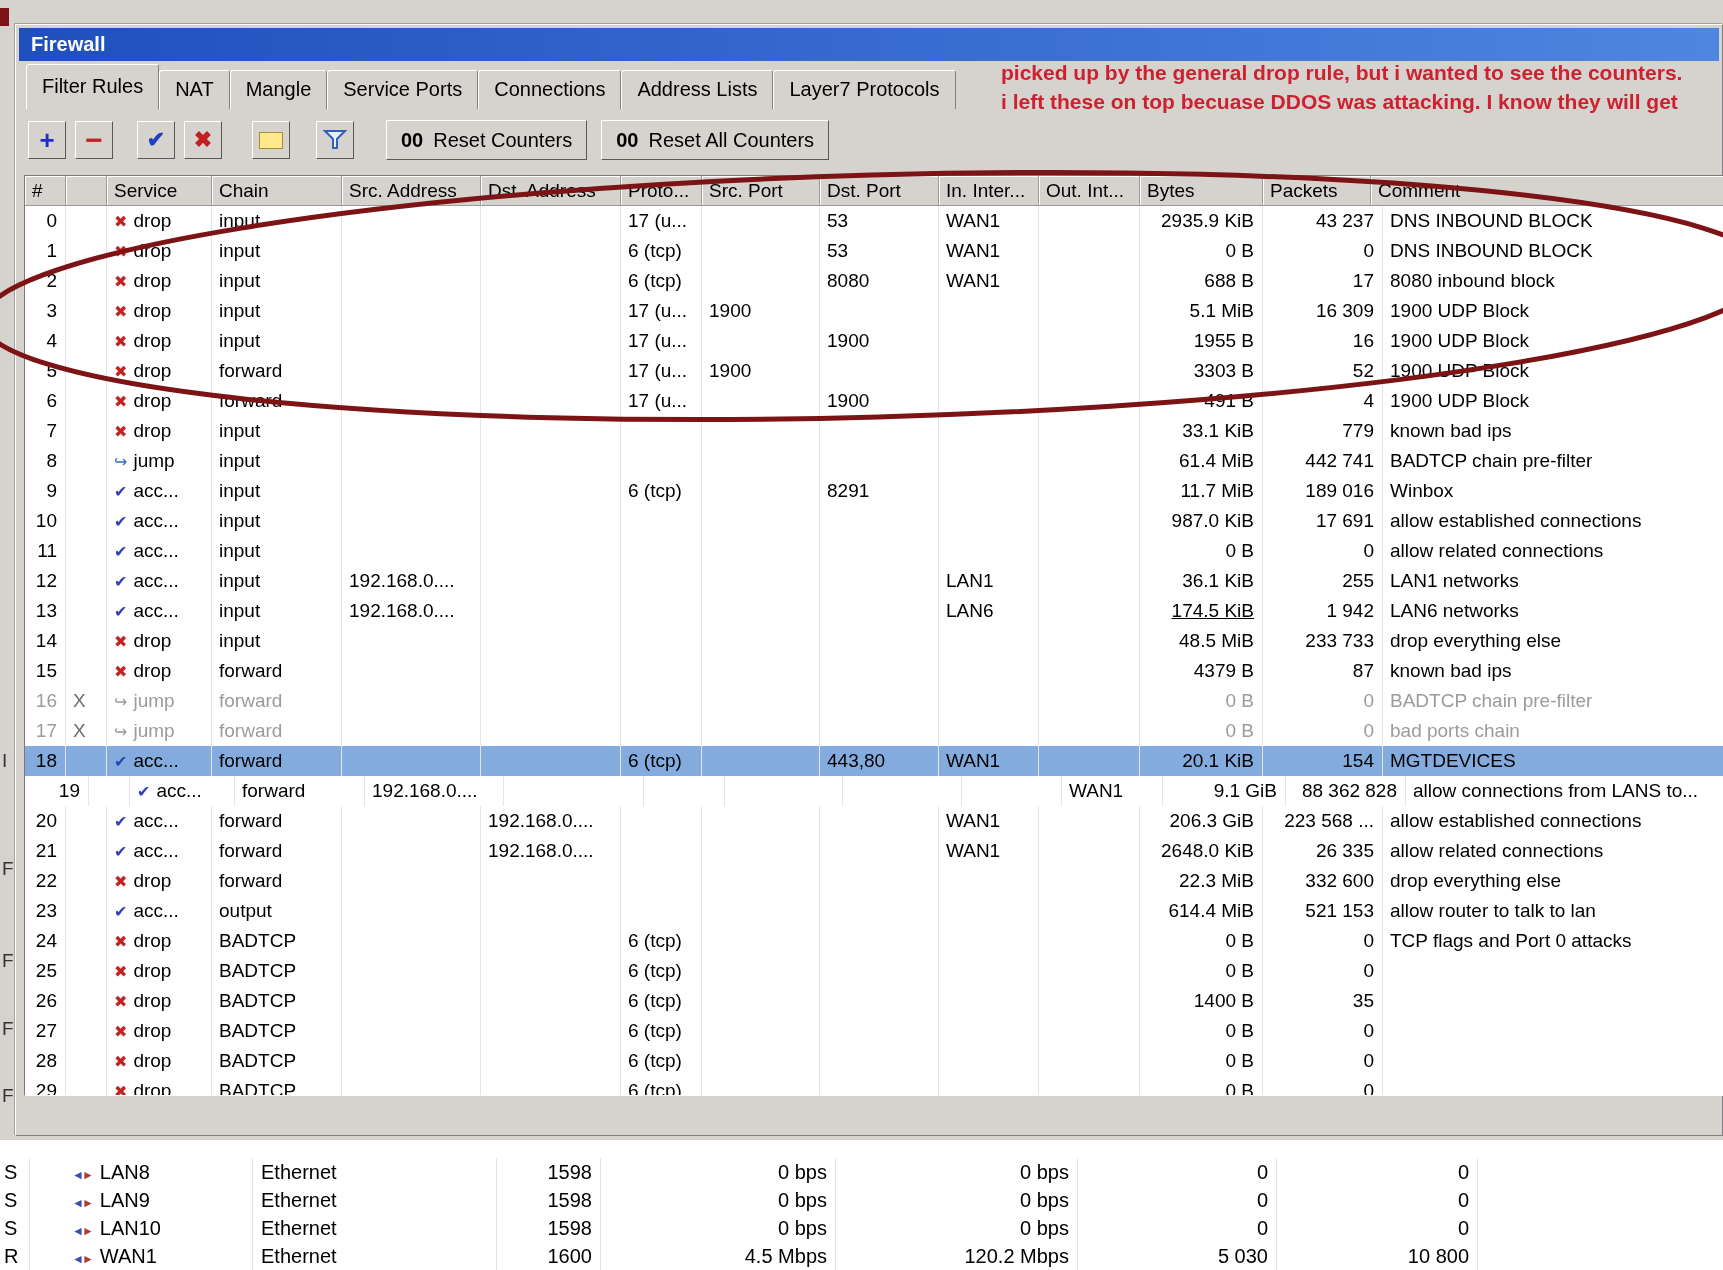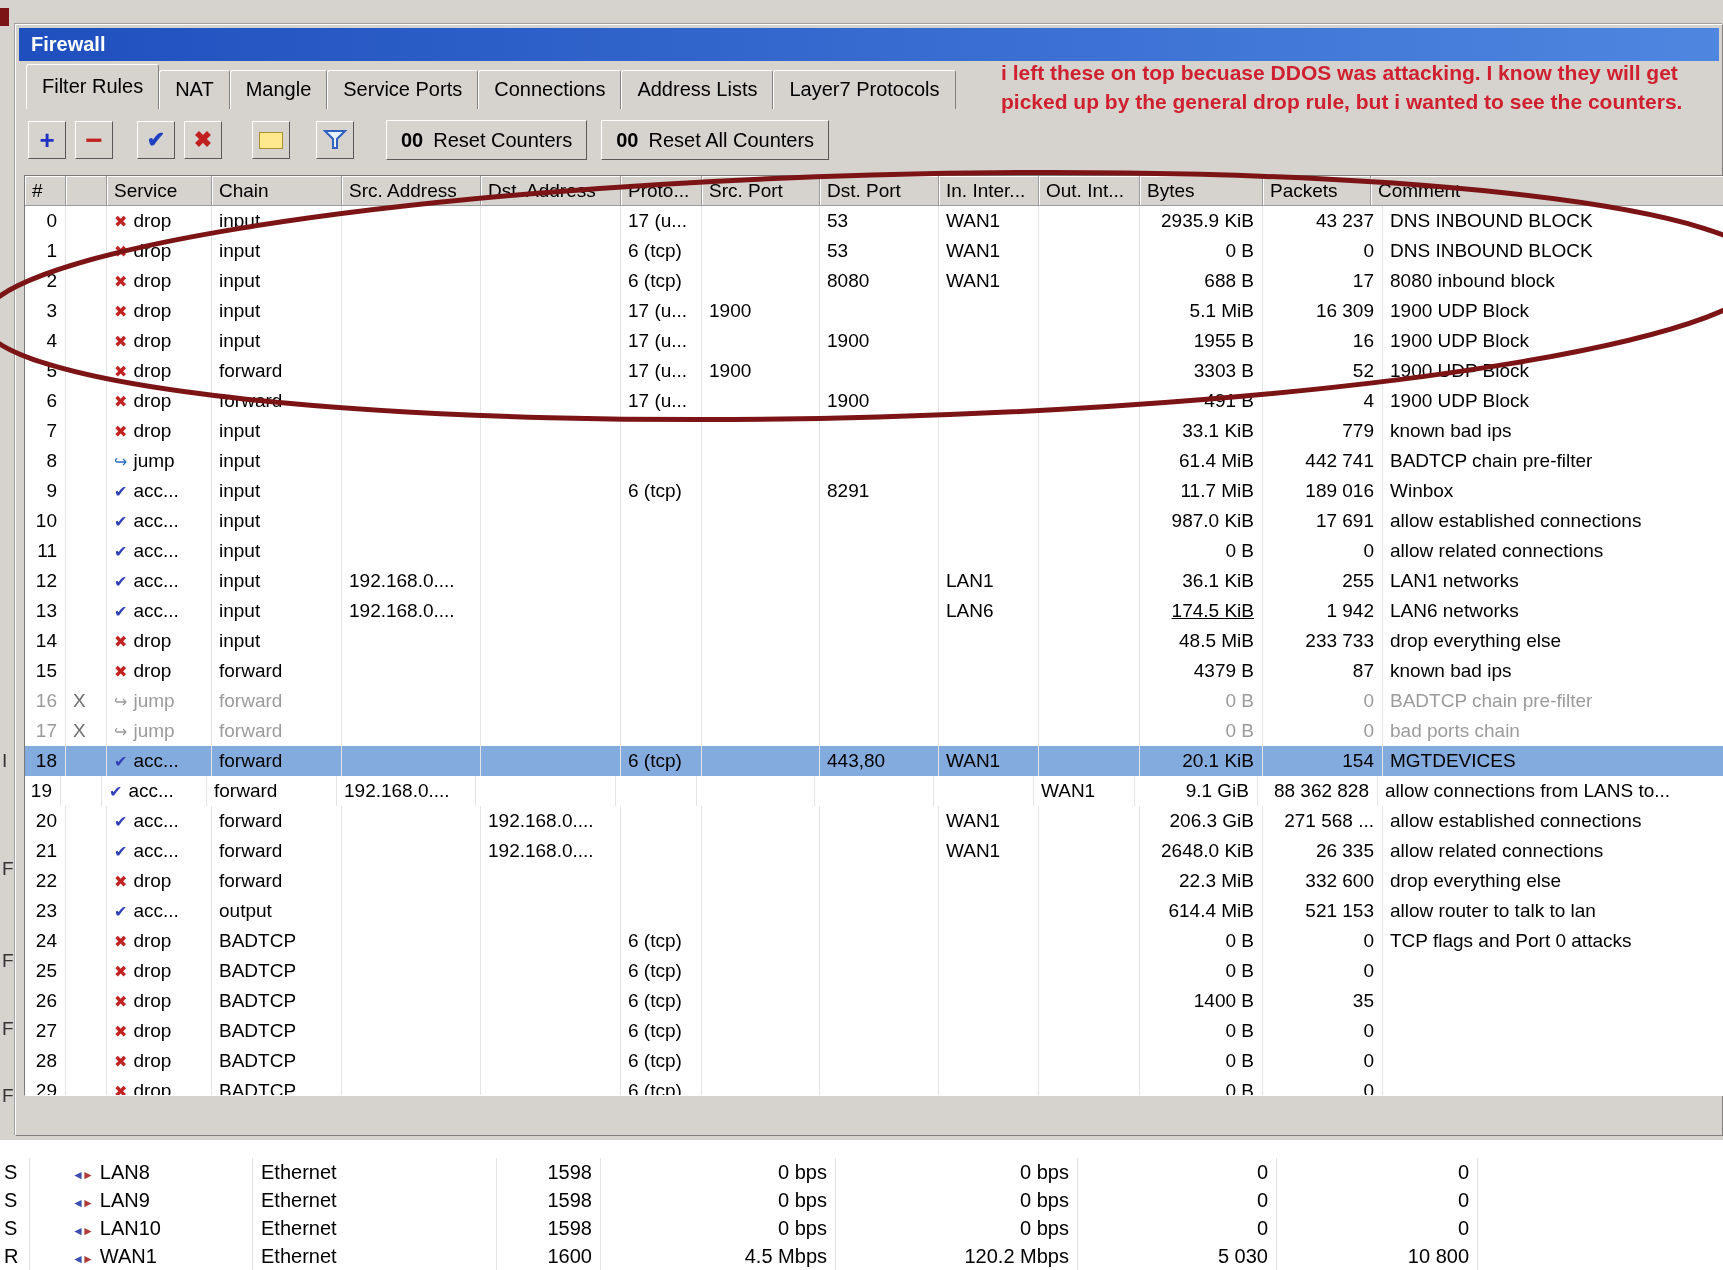--- a/index.html
+++ b/index.html
@@ -501,21 +501,21 @@
             <div class="cell" style="width: 81px;">6 (tcp)</div>
             <div class="cell" style="width: 118px;"></div>
             <div class="cell" style="width: 119px;">443,80</div>
             <div class="cell" style="width: 100px;">WAN1</div>
             <div class="cell" style="width: 101px;"></div>
             <div class="cell r" style="width: 123px;">20.1 KiB</div>
             <div class="cell r" style="width: 120px;">154</div>
             <div class="cell fill">MGTDEVICES</div>
           </div>
           <div class="trow">
-            <div class="cell r" style="width: 36px;">19</div>
+            <div class="cell r" style="width: 64px;">19</div>
             <div class="cell" style="width: 41px;"></div>
             <div class="cell" style="width: 105px;"><span class="aicon" style="color: rgb(48, 64, 184);">✔</span><span>acc...</span></div>
             <div class="cell" style="width: 130px;">forward</div>
             <div class="cell" style="width: 139px;">192.168.0....</div>
             <div class="cell" style="width: 140px;"></div>
             <div class="cell" style="width: 81px;"></div>
             <div class="cell" style="width: 118px;"></div>
             <div class="cell" style="width: 119px;"></div>
             <div class="cell" style="width: 100px;"></div>
             <div class="cell" style="width: 101px;">WAN1</div>
@@ -529,21 +529,21 @@
             <div class="cell" style="width: 105px;"><span class="aicon" style="color: rgb(48, 64, 184);">✔</span><span>acc...</span></div>
             <div class="cell" style="width: 130px;">forward</div>
             <div class="cell" style="width: 139px;"></div>
             <div class="cell" style="width: 140px;">192.168.0....</div>
             <div class="cell" style="width: 81px;"></div>
             <div class="cell" style="width: 118px;"></div>
             <div class="cell" style="width: 119px;"></div>
             <div class="cell" style="width: 100px;">WAN1</div>
             <div class="cell" style="width: 101px;"></div>
             <div class="cell r" style="width: 123px;">206.3 GiB</div>
-            <div class="cell r" style="width: 120px;">271 568 ...</div>
+            <div class="cell r" style="width: 120px;">223 568 ...</div>
             <div class="cell fill">allow established connections</div>
           </div>
           <div class="trow">
             <div class="cell r" style="width: 41px;">21</div>
             <div class="cell" style="width: 41px;"></div>
             <div class="cell" style="width: 105px;"><span class="aicon" style="color: rgb(48, 64, 184);">✔</span><span>acc...</span></div>
             <div class="cell" style="width: 130px;">forward</div>
             <div class="cell" style="width: 139px;"></div>
             <div class="cell" style="width: 140px;">192.168.0....</div>
             <div class="cell" style="width: 81px;"></div>
@@ -684,16 +684,16 @@
             <div class="cell fill"></div>
           </div>
         </div>
     </div>
 
   </div>
 
   <svg id="ellipse-overlay">
     <ellipse cx="875" cy="296" rx="893" ry="121" fill="none" stroke="#7c1416" stroke-width="5" transform="rotate(-1.6 875 296)"></ellipse>
   </svg>
-  <div id="annotation"><div>i left these on top becuase DDOS was attacking. I know they will get</div><div>picked up by the general drop rule, but i wanted to see the counters.</div></div>
+  <div id="annotation"><div>picked up by the general drop rule, but i wanted to see the counters.</div><div>i left these on top becuase DDOS was attacking. I know they will get</div></div>
   <div id="corner-mark"></div>
 
 </div>
 
 </body></html>

